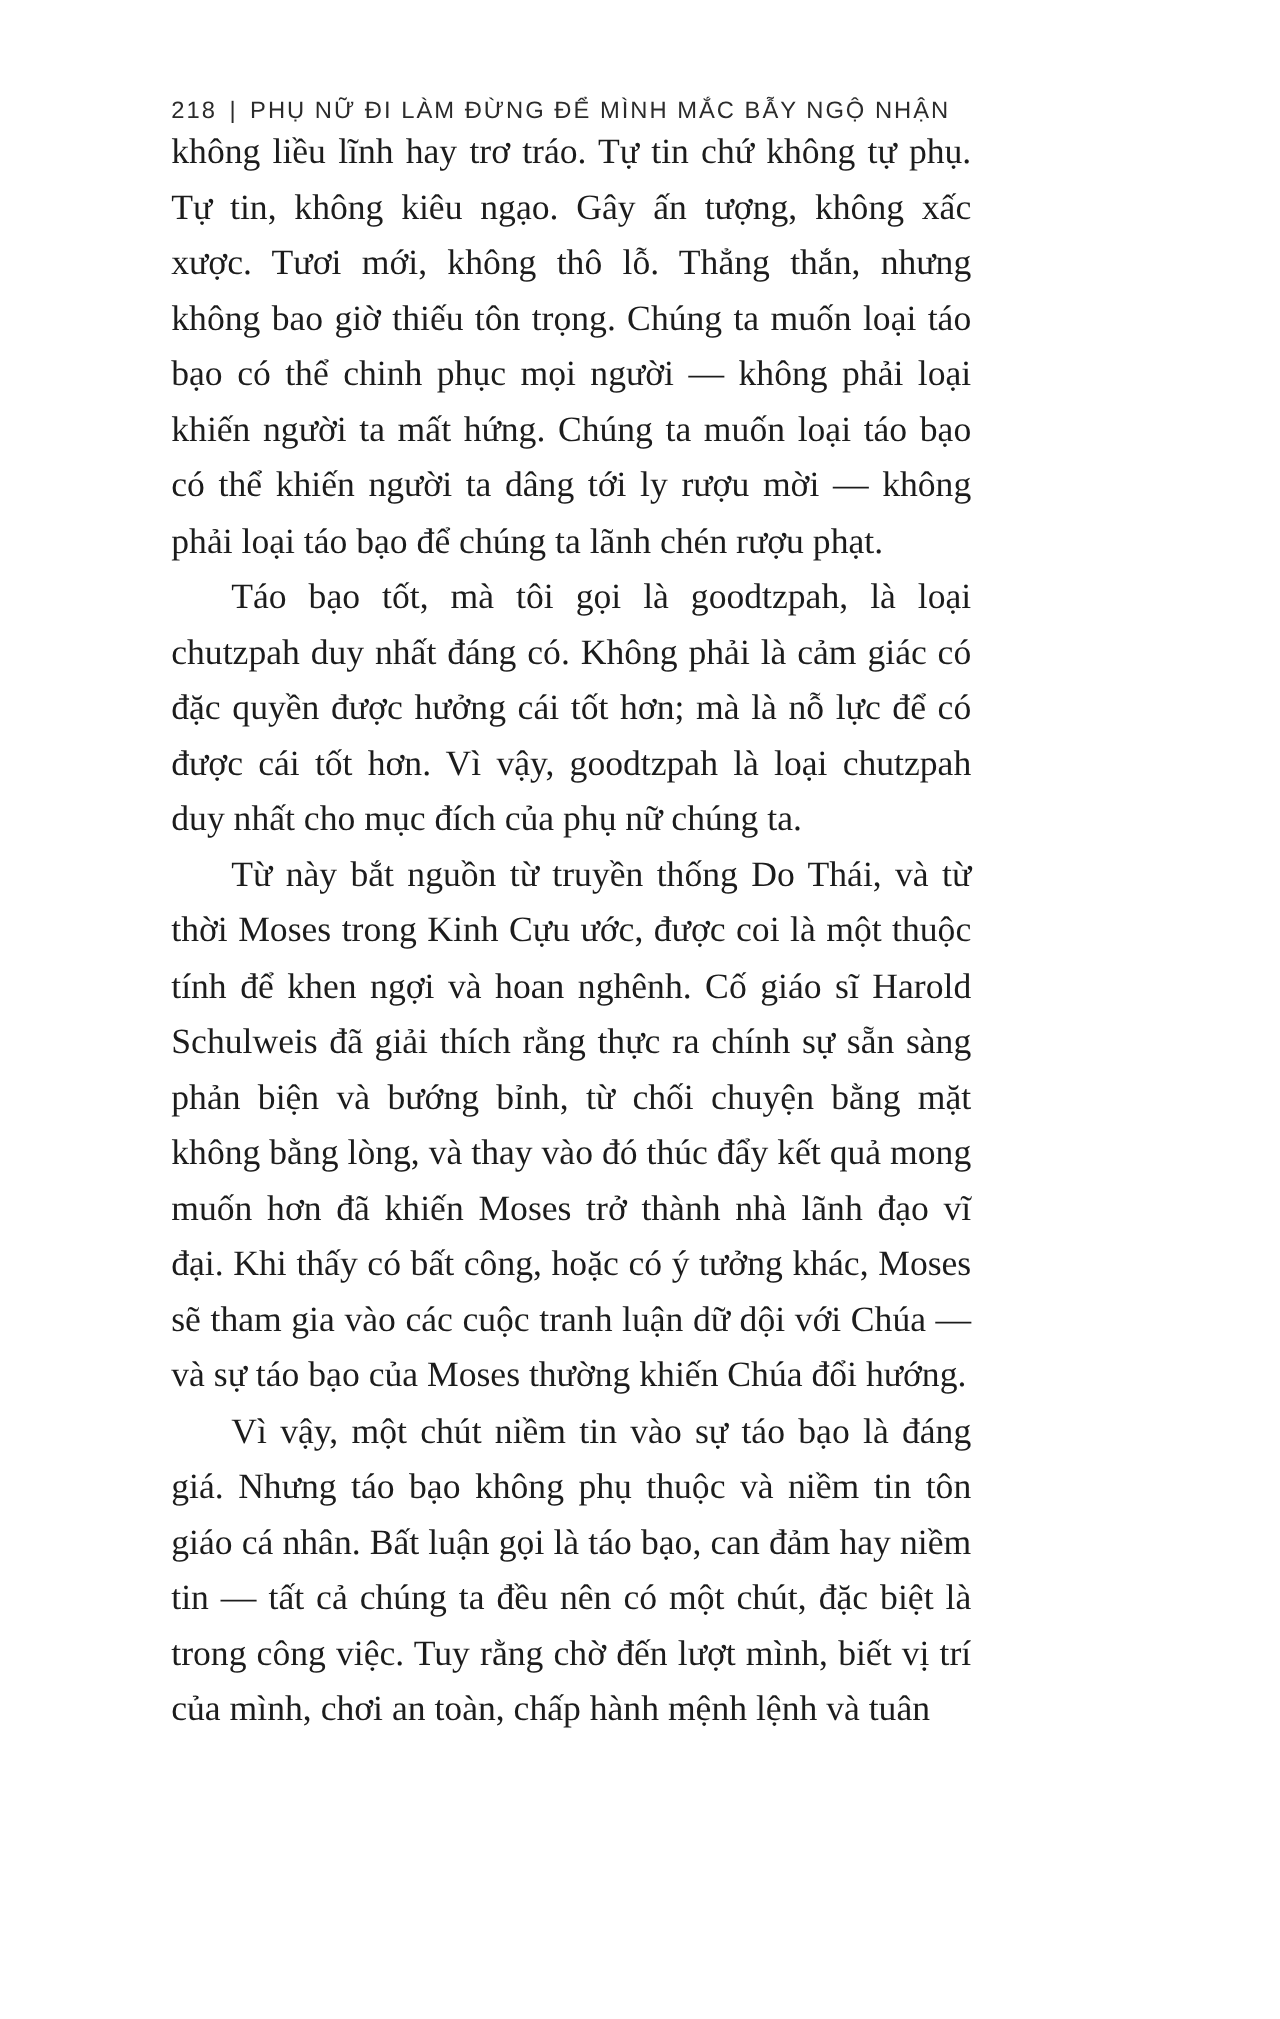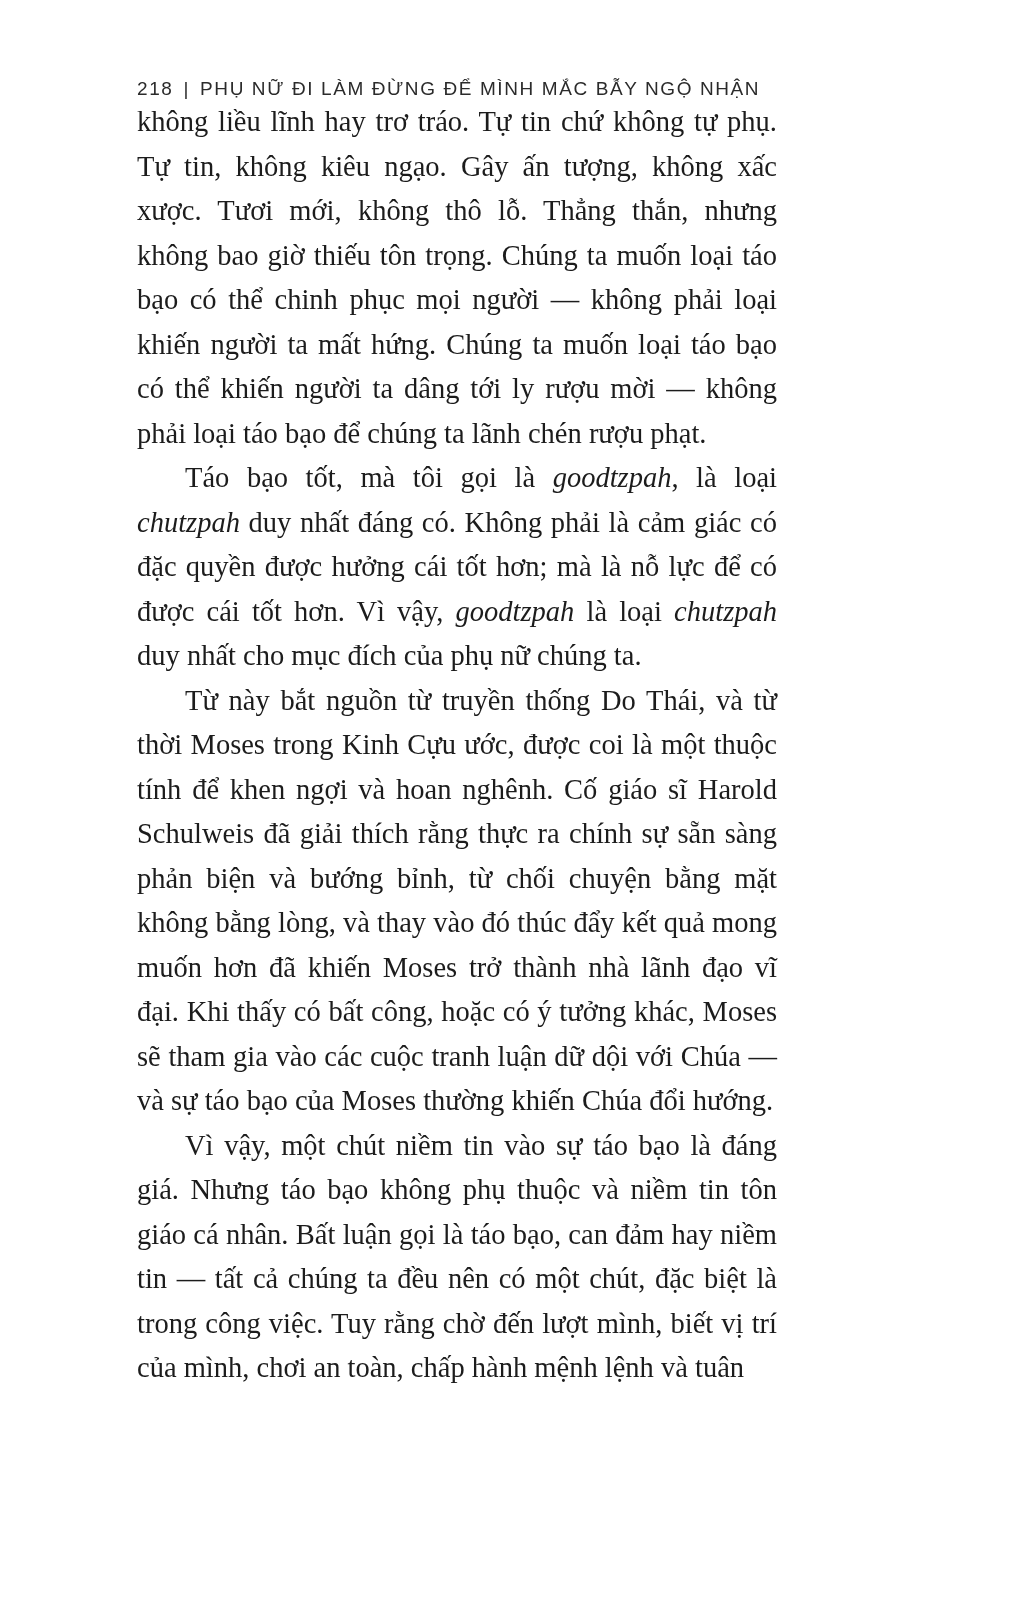--- a/index.html
+++ b/index.html
@@ -44,21 +44,20 @@
     font-size: 28.5px;
     line-height: 44.5px;
     text-align: justify;
     color: #1c1c1c;
     text-rendering: optimizeLegibility;
   }
   .para.indent {
     text-indent: 48px;
   }
   .italic {
-    font-style: italic;
   }
 </style>
 </head>
 <body>
 
 <div class="page">
 
   <div class="running-header">
     <span>218</span><span class="sep">|</span><span>PHỤ NỮ ĐI LÀM ĐỪNG ĐỂ MÌNH MẮC BẪY NGỘ NHẬN</span>
   </div>

